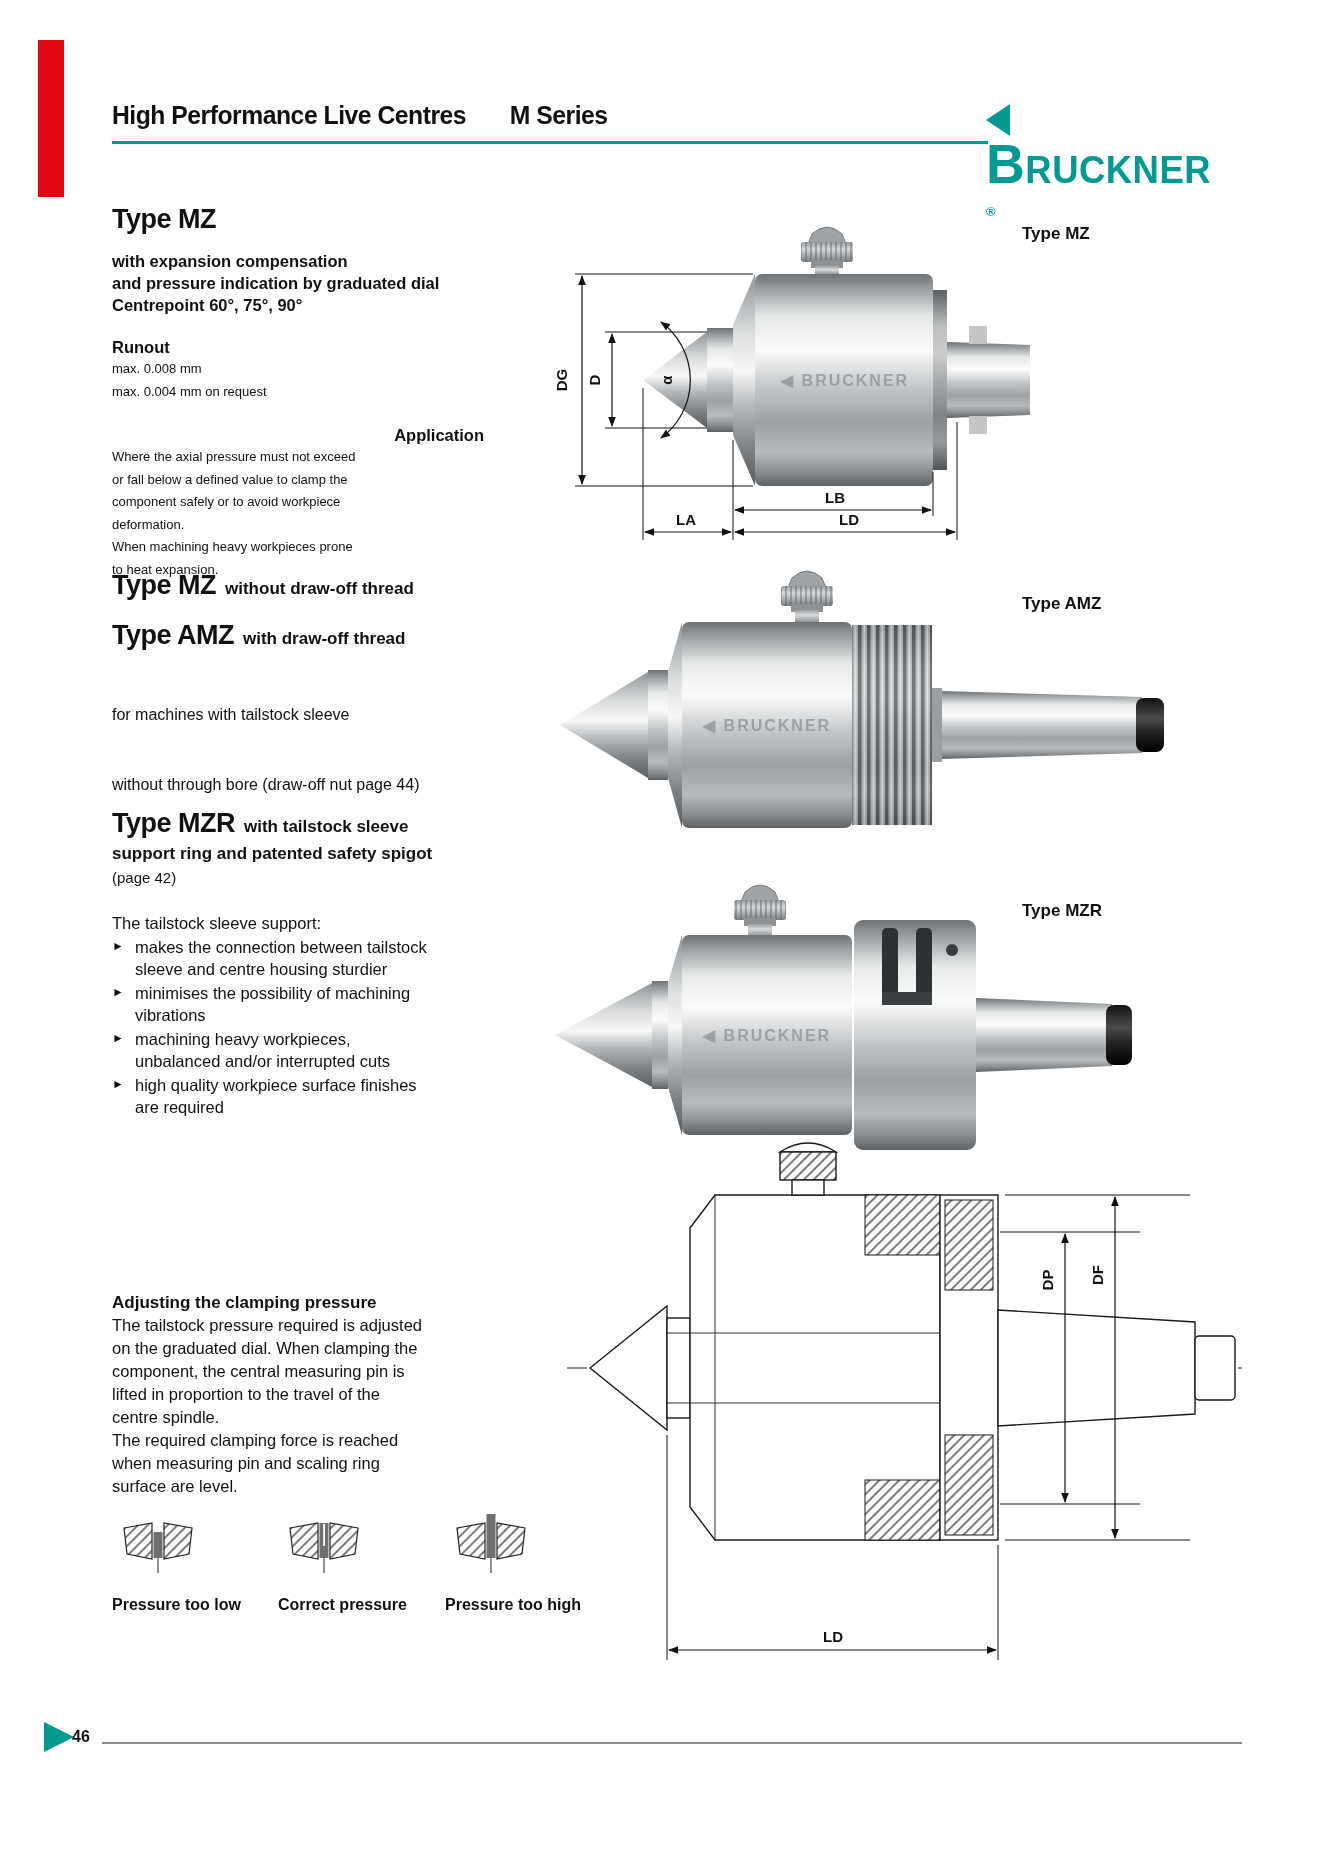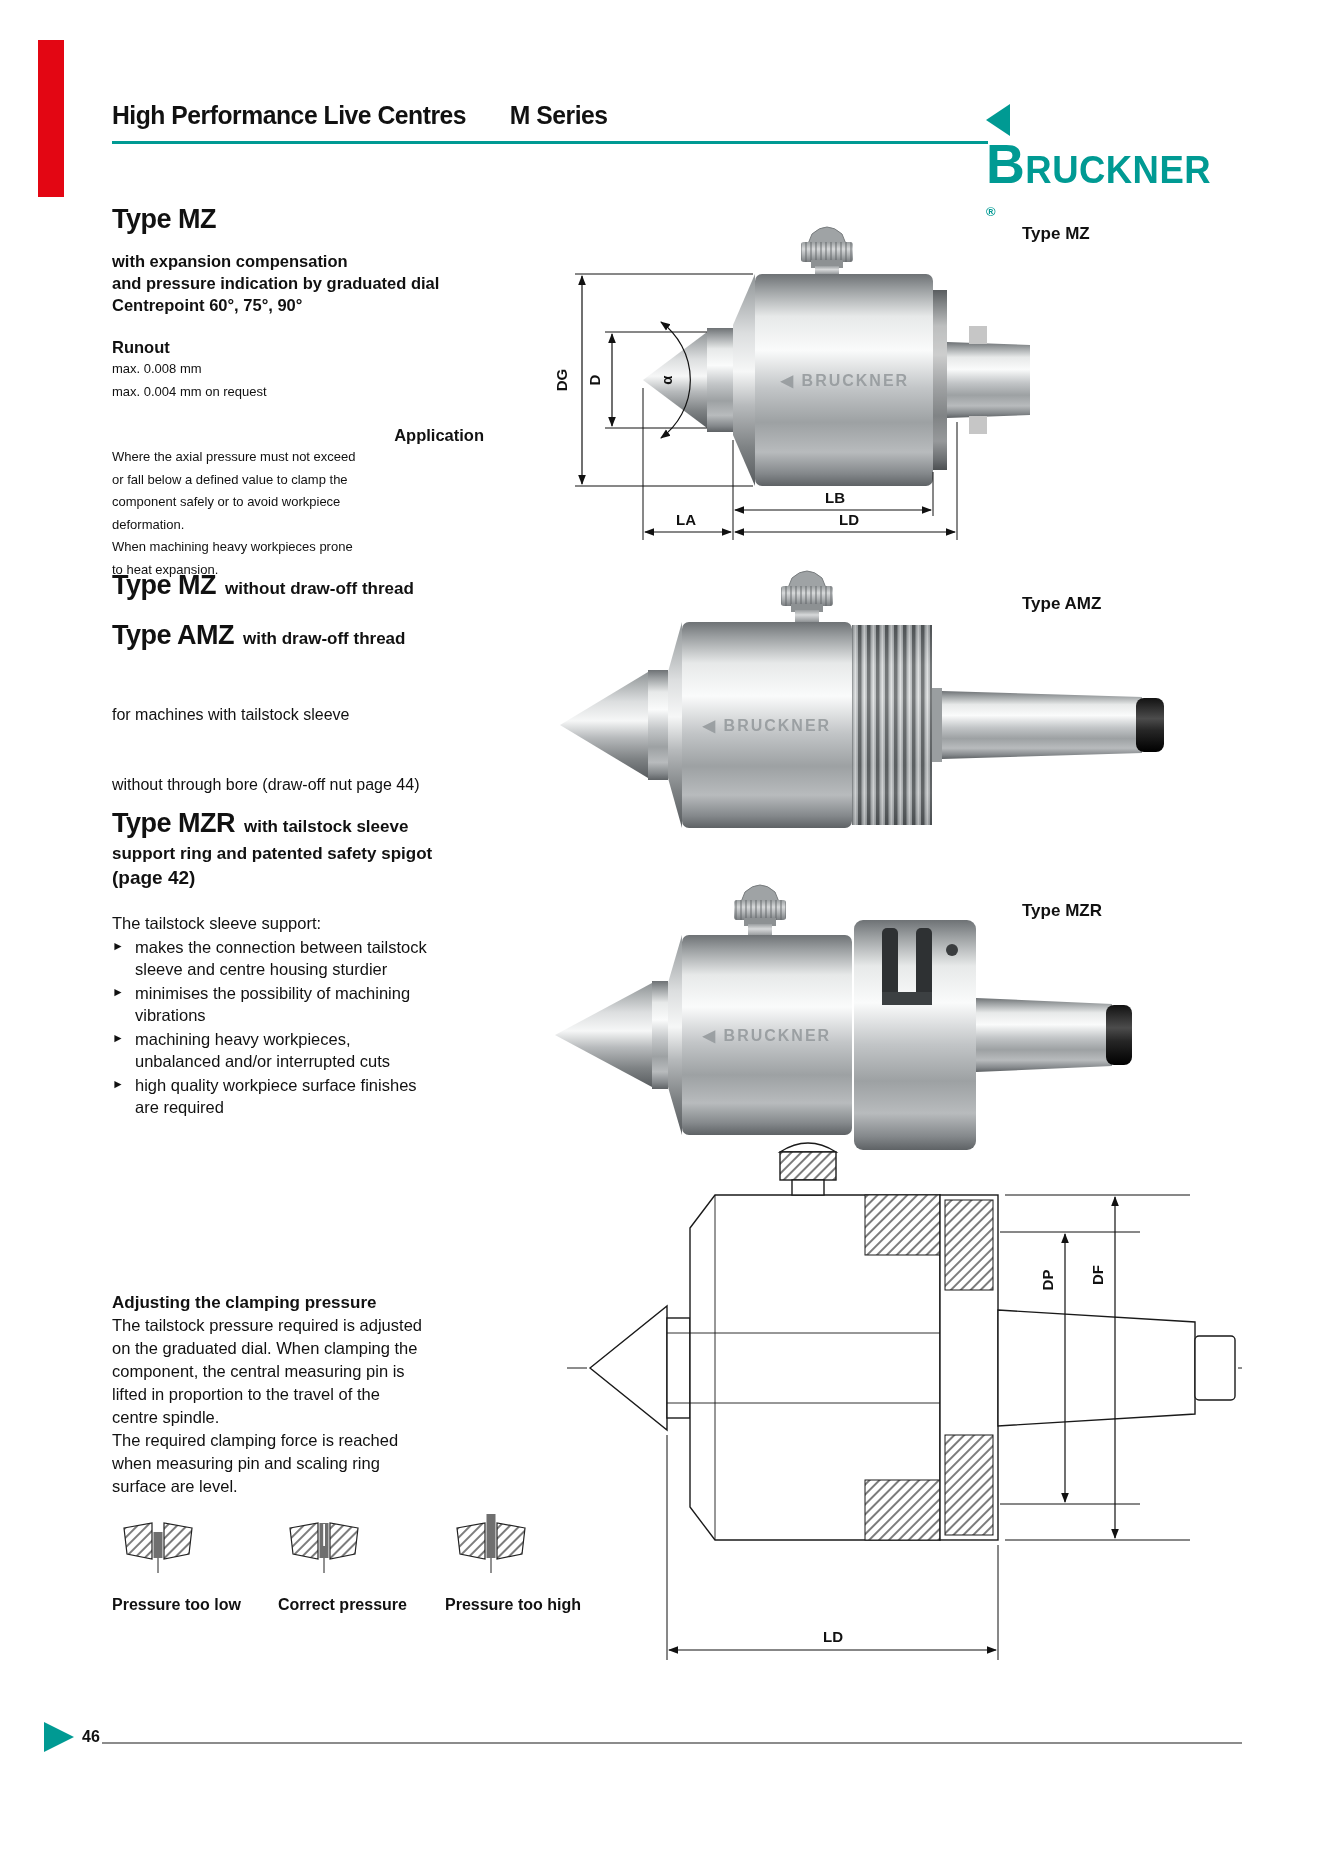--- a/index.html
+++ b/index.html
@@ -28,21 +28,21 @@
   .h-type{font-size:27px;font-weight:bold;line-height:30px;letter-spacing:-0.5px;}
   .sub{margin-top:16px;font-size:16.5px;font-weight:bold;}
   .sub .tline{line-height:22px;}
   .mini-h{margin-top:20px;font-size:16.5px;font-weight:bold;line-height:22px;}
   .mini-h2{margin-top:21px;font-size:16.5px;font-weight:bold;line-height:22px;text-align:right;}
   .body-lines .tline{font-size:13px;line-height:22.5px;}
   .variant-h{font-size:27px;font-weight:bold;line-height:34px;letter-spacing:-0.5px;}
   .variant-h .suffix{font-size:17px;letter-spacing:0;margin-left:9px;}
   .variant-h.mt{margin-top:12px;}
   .suffix2{font-size:17px;font-weight:bold;line-height:24px;letter-spacing:0;}
-  .pageref{font-size:19px;font-weight:bold;line-height:24px;}
+  .pageref{font-size:15px;font-weight:normal;line-height:24px;}
   .note{margin-top:22px;}
   .note .tline{font-size:16px;line-height:22px;margin-top:48px;}
   .intro-line{margin-top:22px;}
   .intro-line .tline,.intro-line2 .tline{font-size:16.5px;line-height:22px;}
   .intro-line2{margin-top:20px;}
   .bullets{list-style:none;margin:0;padding:0;}
   .bullets li{position:relative;padding-left:23px;margin-top:2px;}
   .bullets li .mark{position:absolute;left:0;top:3px;font-size:12px;}
   .bullets li .tline{font-size:16.5px;line-height:22px;}
   .adj-h{font-size:17px;font-weight:bold;line-height:23px;}
@@ -65,21 +65,21 @@
   svg .dim{stroke:#111;stroke-width:1.2;fill:none;}
   svg .ext{stroke:#111;stroke-width:1;fill:none;}
   svg .oln{stroke:#1a1a1a;stroke-width:1.4;fill:#fff;}
   svg .thin{stroke:#1a1a1a;stroke-width:0.9;fill:none;}
   svg .dashdot{stroke:#1a1a1a;stroke-width:1;stroke-dasharray:20 5 4 5;fill:none;}
   svg text.engrave{font-size:16px;font-weight:bold;fill:#969b9e;letter-spacing:2px;opacity:.9;}
 
   
   .foot-tri{left:44px;top:1722px;width:0;height:0;border-left:30px solid #009a93;
             border-top:15px solid transparent;border-bottom:15px solid transparent;}
-  .foot-num{left:82px;top:1728px;font-size:16px;font-weight:bold;}
+  .foot-num{left:72px;top:1728px;font-size:16px;font-weight:bold;}
   .foot-rule{left:102px;top:1742px;width:1140px;height:2px;background:#8c8c8c;}
 </style>
 </head>
 <body>
 
 <div class="page">
 
   <svg width="0" height="0" style="position:absolute" aria-hidden="true">
     <defs>
       <linearGradient id="gBody" x1="0" y1="0" x2="0" y2="1">

